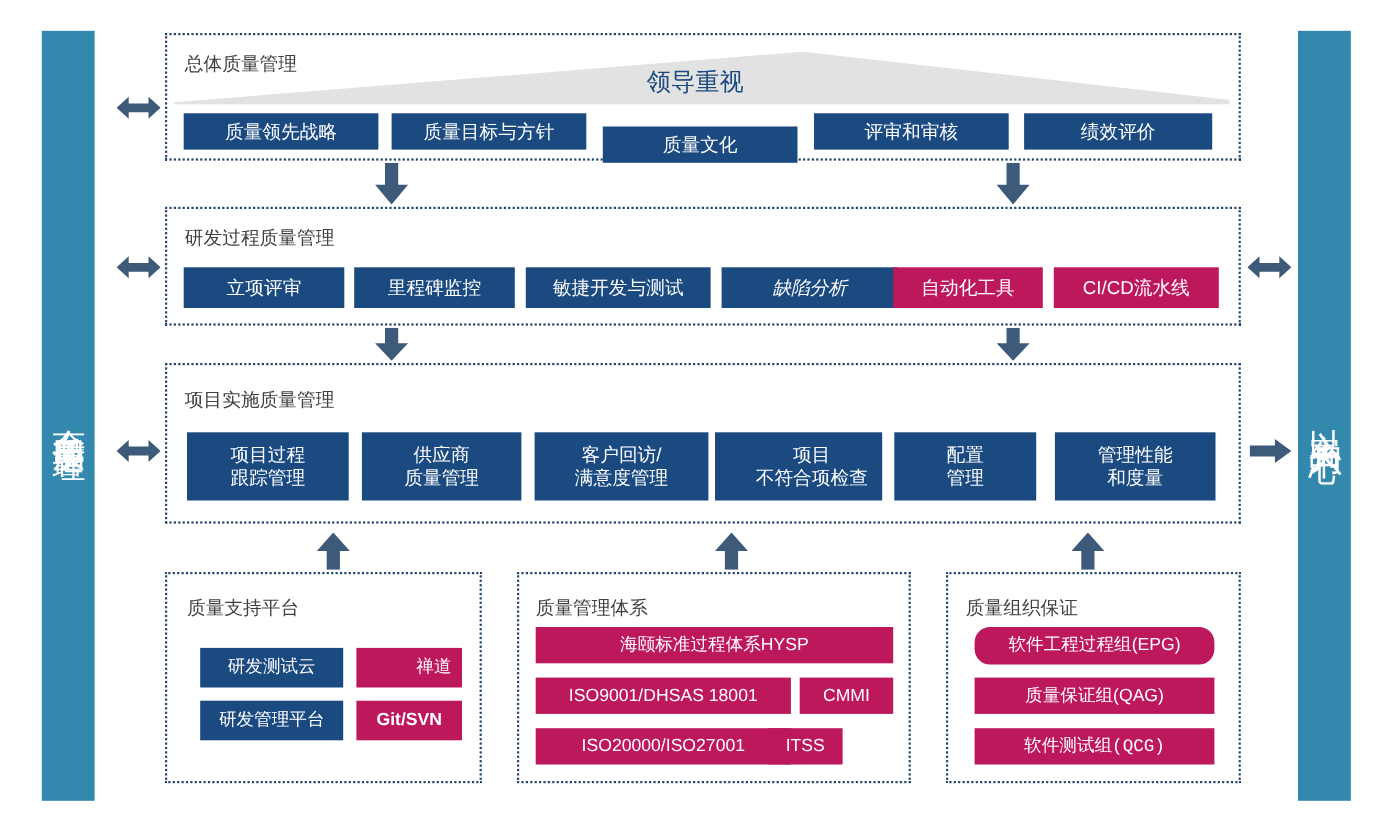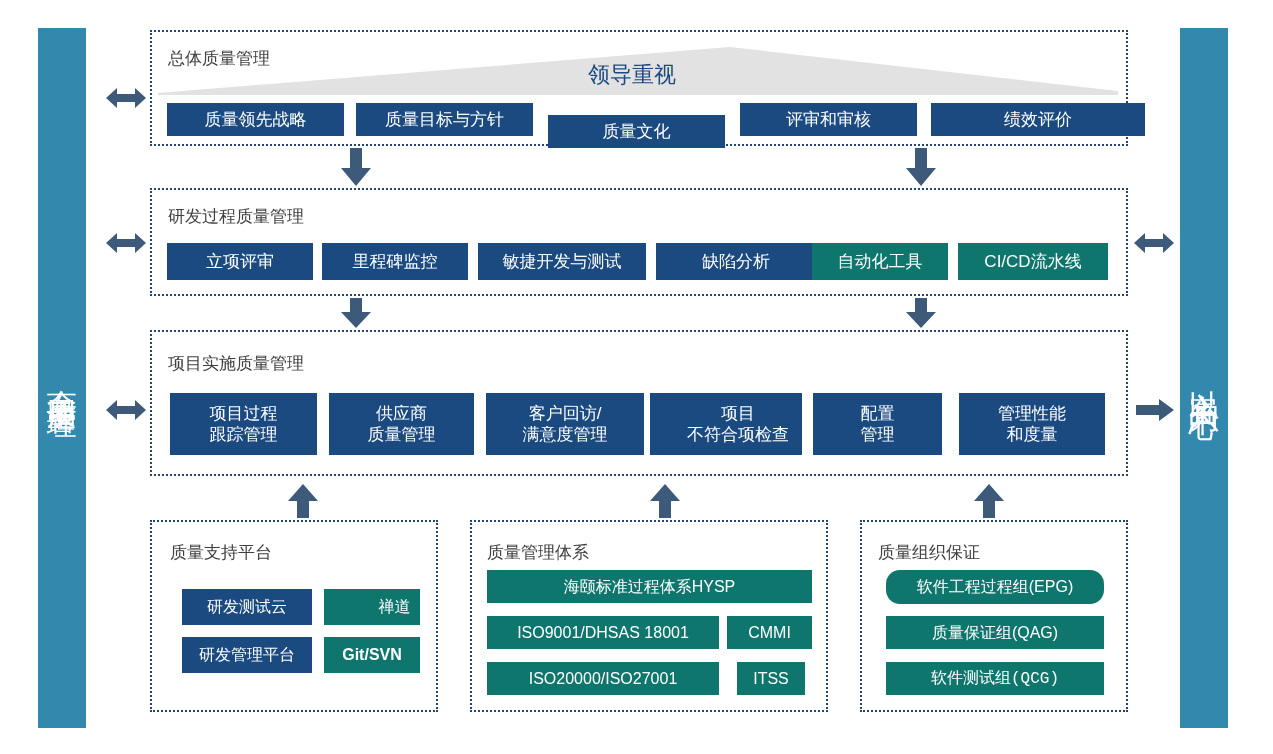--- a/index.html
+++ b/index.html
@@ -46,21 +46,21 @@
   .chip {
     position: absolute;
     display: flex; align-items: center; justify-content: center;
     text-align: center;
     color: #ffffff;
     font-size: 17px;
     line-height: 1.25;
     white-space: pre-line;
     background: #1a4a80;
   }
-  .chip.teal { background: #0f766e; }
+  .chip.teal { background: #be185d; }
   .chip.bold { font-weight: bold; }
   .chip.small { font-size: 16px; }
 
   
   #leadership-triangle {
     position: absolute;
     left: 158px; top: 47px; width: 960px; height: 48px;
   }
   #leadership-label {
     position: absolute;
@@ -94,30 +94,30 @@
   </svg>
 
   <div class="panel-title" style="left:168px; top:47px;">总体质量管理</div>
 
   <div id="leadership-label">领导重视</div>
 
   <div class="chip" style="left:167px; top:103px; width:177px; height:33px;">质量领先战略</div>
   <div class="chip" style="left:356px; top:103px; width:177px; height:33px;">质量目标与方针</div>
   <div class="chip" style="left:548px; top:103px; width:177px; height:33px;margin-top:12px;">质量文化</div>
   <div class="chip" style="left:740px; top:103px; width:177px; height:33px;">评审和审核</div>
-  <div class="chip" style="left:931px; top:103px; width:214px; height:33px;">绩效评价</div>
+  <div class="chip" style="left:931px; top:103px; width:171px; height:33px;">绩效评价</div>
 
   <div class="panel" id="panel-rd" style="left:150px; top:188px; width:978px; height:108px;"></div>
 
   <div class="panel-title" style="left:168px; top:205px;">研发过程质量管理</div>
 
   <div class="chip" style="left:167px; top:243px; width:146px; height:37px;">立项评审</div>
   <div class="chip" style="left:322px; top:243px; width:146px; height:37px;">里程碑监控</div>
   <div class="chip" style="left:478px; top:243px; width:168px; height:37px;">敏捷开发与测试</div>
-  <div class="chip" style="left:656px; top:243px; width:160px; height:37px;">缺陷分析</div>
+  <div class="chip" style="left:656px; top:243px; width:160px; height:37px;font-style:italic;">缺陷分析</div>
   <div class="chip teal" style="left:812px; top:243px; width:136px; height:37px;">自动化工具</div>
   <div class="chip teal" style="left:958px; top:243px; width:150px; height:37px;">CI/CD流水线</div>
 
   <div class="panel" id="panel-project" style="left:150px; top:330px; width:978px; height:146px;"></div>
 
   <div class="panel-title" style="left:168px; top:352px;">项目实施质量管理</div>
 
   <div class="chip" style="left:170px; top:393px; width:147px; height:62px;">项目过程
 跟踪管理</div>
   <div class="chip" style="left:329px; top:393px; width:145px; height:62px;">供应商
@@ -141,21 +141,21 @@
   <div class="chip small teal bold" style="left:324px; top:637px; width:96px; height:36px;">Git/SVN</div>
 
   <div class="panel" id="panel-system" style="left:470px; top:520px; width:358px; height:192px;"></div>
 
   <div class="panel-title" style="left:487px; top:541px;">质量管理体系</div>
 
   <div class="chip small teal" style="left:487px; top:570px; width:325px; height:33px;">海颐标准过程体系HYSP</div>
   <div class="chip small teal" style="left:487px; top:616px; width:232px; height:33px;">ISO9001/DHSAS 18001</div>
   <div class="chip small teal" style="left:727px; top:616px; width:85px; height:33px;">CMMI</div>
   <div class="chip small teal" style="left:487px; top:662px; width:232px; height:33px;">ISO20000/ISO27001</div>
-  <div class="chip small teal" style="left:737px; top:662px; width:68px; height:33px;">ITSS</div>
+  <div class="chip small teal" style="left:698px; top:662px; width:68px; height:33px;">ITSS</div>
 
   <div class="panel" id="panel-org" style="left:860px; top:520px; width:268px; height:192px;"></div>
 
   <div class="panel-title" style="left:878px; top:541px;">质量组织保证</div>
 
   <div class="chip small teal" style="left:886px; top:570px; width:218px; height:34px;border-radius:14px;">软件工程过程组(EPG)</div>
   <div class="chip small teal" style="left:886px; top:616px; width:218px; height:33px;">质量保证组(QAG)</div>
   <div class="chip small teal" style="left:886px; top:662px; width:218px; height:33px;font-family:Liberation Mono, monospace;">软件测试组(QCG)</div>
 
   <svg class="arrow" style="left:106px; top:85px; width:40px; height:26px;" viewBox="0 0 40 26">

